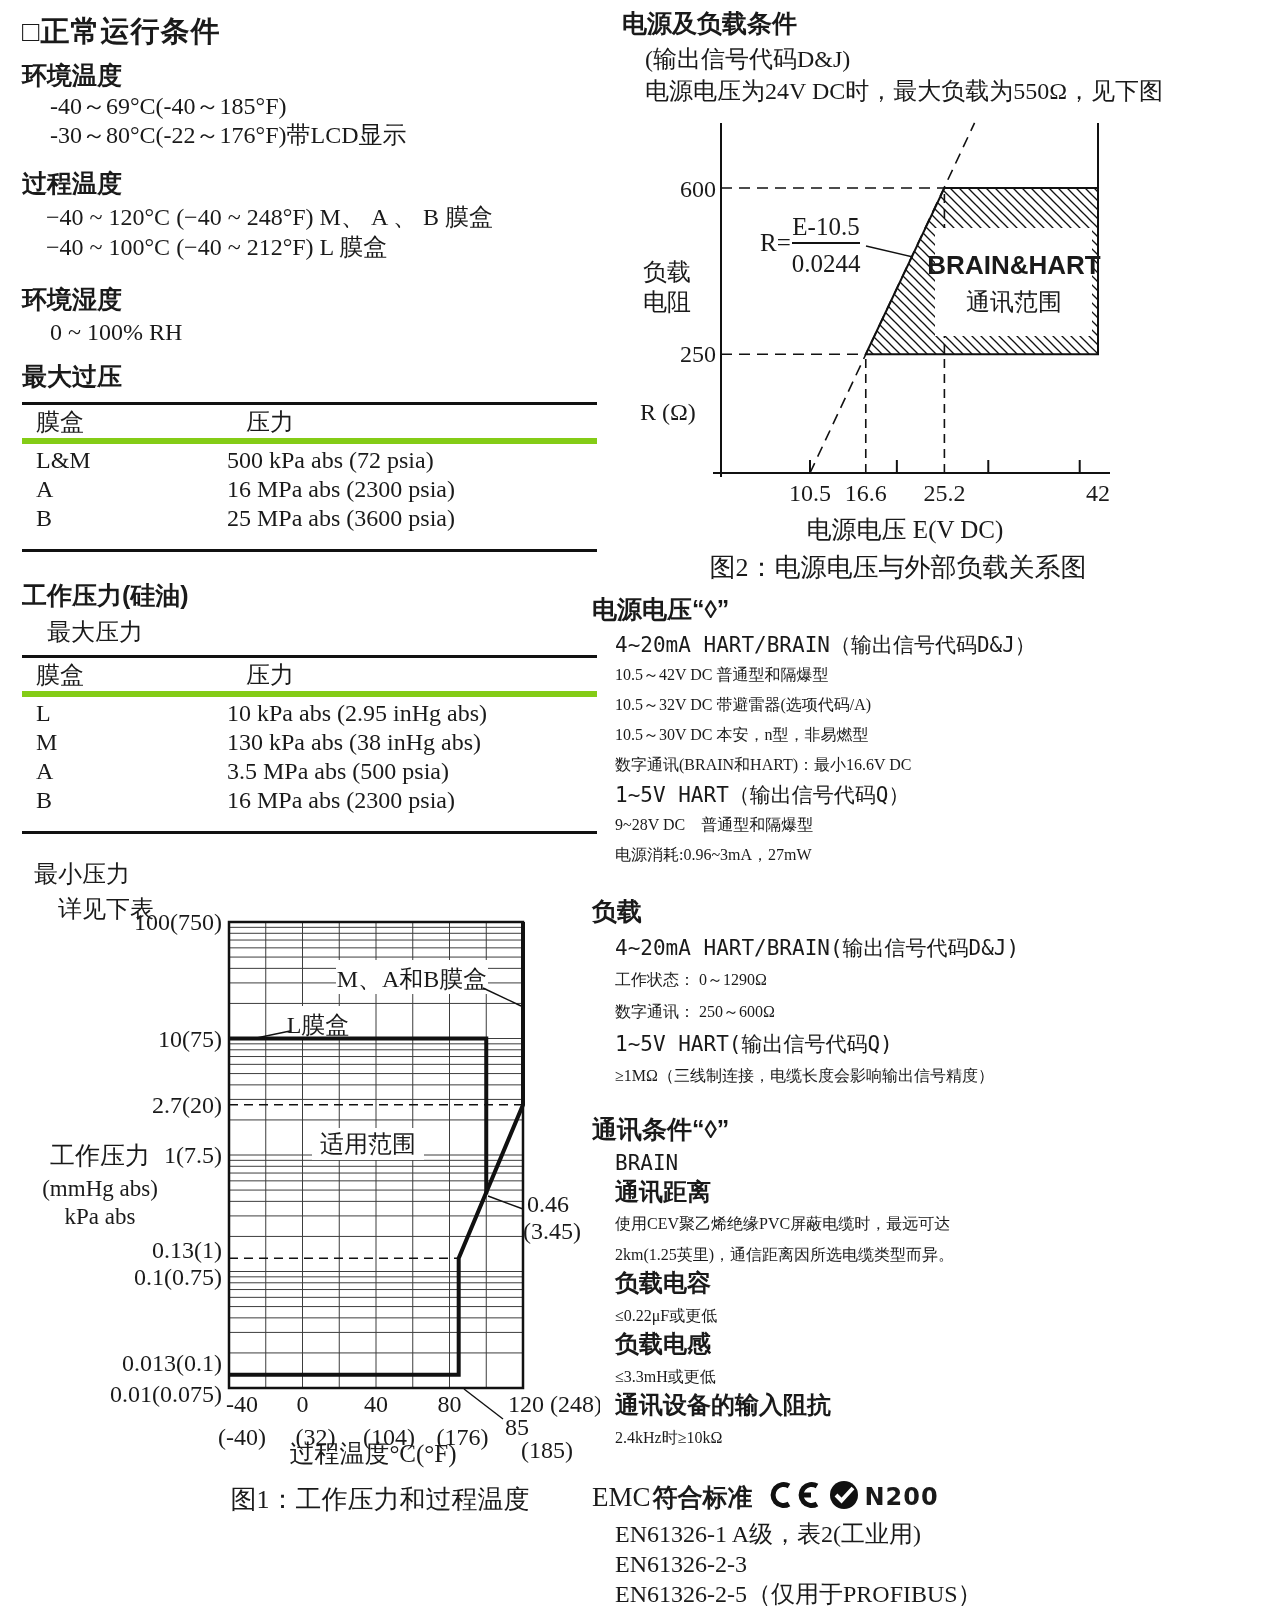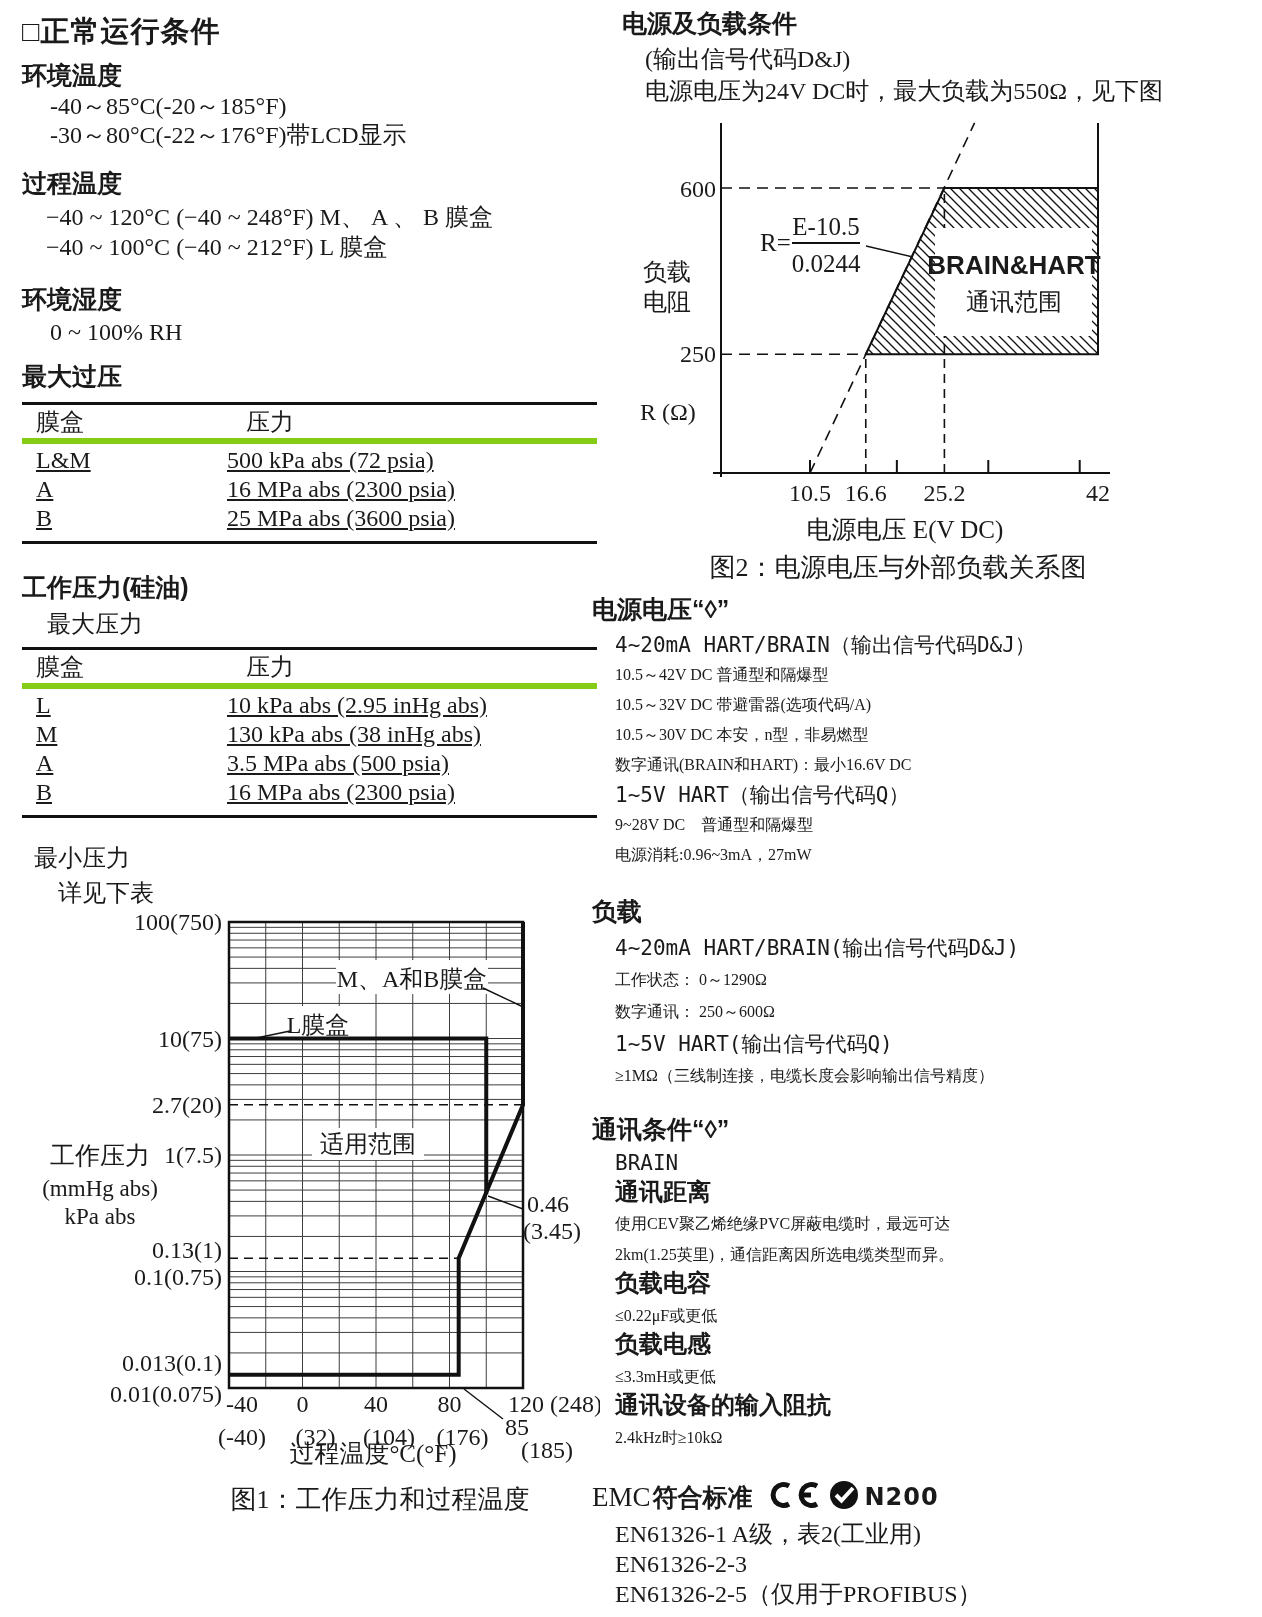--- a/index.html
+++ b/index.html
@@ -13,21 +13,21 @@
   .h2{font:bold 25px/30px "Liberation Sans","DejaVu Sans",sans-serif;}
   .body24{font-size:24px;line-height:29px;}
   .ind28{margin-left:28px;}
   .ind23{margin-left:23px;}
   .mono{font-family:"DejaVu Sans Mono",monospace;font-weight:normal;font-size:21px;}
   .boldcn{font-family:Liberation Mono, monospace;font-weight:bold;font-size:24px;}
   .serifln{font-size:16px;}
   
   .spec-table{width:575px;border-top:3px solid #111;border-bottom:3px solid #111;}
   .spec-table .thead{height:33px;border-bottom:6px solid #84cc16;display:grid;grid-template-columns:205px 1fr;align-items:center;font-size:24px;}
-  .spec-table .rows{padding:2px 0 8px 0;text-decoration:underline;}
+  .spec-table .rows{padding:2px 0 16px 0;}
   .spec-table .row{display:grid;grid-template-columns:205px 1fr;font-size:24px;line-height:29px;}
   .c1{padding-left:14px;}
   .c2h{padding-left:19px;}
   
   .supply-lines{margin-top:6px;line-height:30px;}
   .load-lines{margin-top:6px;line-height:32px;}
   .comm-lines{margin-top:4px;line-height:30.5px;}
   .en-lines{margin-top:4px;line-height:30px;font-size:24px;}
   
   .emc-row{display:flex;align-items:center;gap:12px;height:36px;text-align:right;}
@@ -35,21 +35,21 @@
   .n200{font:bold 24px/24px "DejaVu Sans","Liberation Sans",sans-serif;letter-spacing:1px;margin-left:-6px;}
   svg text{fill:#1a1a1a;}
 </style>
 </head>
 <body>
 
 <div class="col" style="left:22px;top:14px;width:585px">
   <div class="h1">□正常运行条件</div>
 
   <div class="h2" style="margin-top:12px">环境温度</div>
-  <div class="body24 ind28" style="margin-top:2px">-40～85°C(-20～185°F)</div>
+  <div class="body24 ind28" style="margin-top:2px">-40～69°C(-40～185°F)</div>
   <div class="body24 ind28">-30～80°C(-22～176°F)带LCD显示</div>
 
   <div class="h2" style="margin-top:18px">过程温度</div>
   <div class="body24" style="margin-top:4px;margin-left:24px;line-height:30px">−40 ~ 120°C (−40 ~ 248°F)  M、 A 、 B 膜盒</div>
   <div class="body24" style="margin-left:24px;line-height:30px">−40 ~ 100°C (−40 ~ 212°F)  L 膜盒</div>
 
   <div class="h2" style="margin-top:22px">环境湿度</div>
   <div class="body24 ind28" style="margin-top:4px">0 ~ 100% RH</div>
 
   <div class="h2" style="margin-top:14px">最大过压</div>

